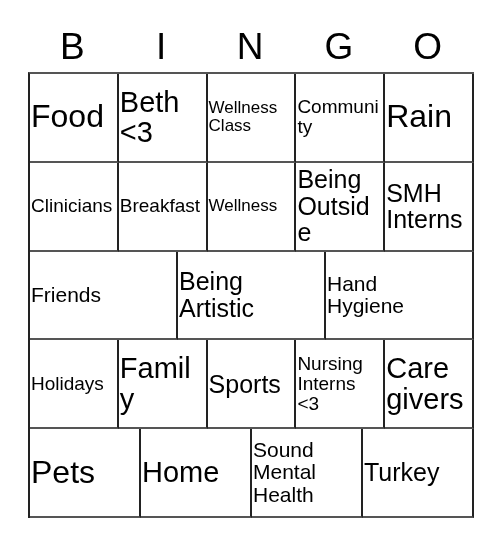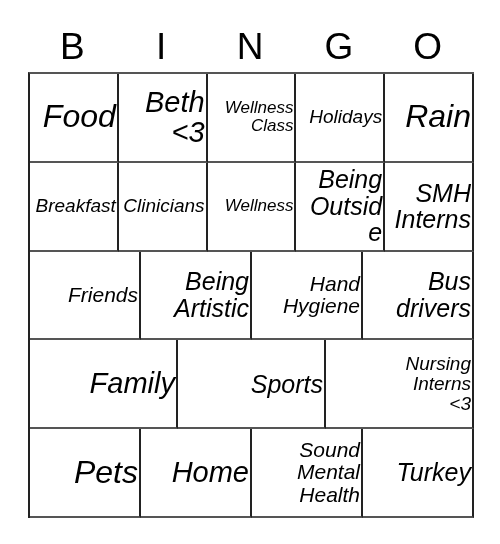--- a/index.html
+++ b/index.html
@@ -58,25 +58,24 @@
   }
   .cell {
     flex: 1 1 0;
     min-width: 0;
     border-right: 2px solid #222222;
     border-bottom: 2px solid #555555;
     box-sizing: border-box;
     display: flex;
     align-items: center;
     justify-content: center;
-    text-align: right;
+    text-align: left;
     overflow: hidden;
     background: #ffffff;
     padding: 12px 1px;
-    font-style: italic;
   }
   .cell-text {
     display: block;
     width: 100%;
     line-height: 1.06;
     white-space: pre-line;
     word-break: break-word;
   }
   
   .fs-xl  { font-size: 32px; }
@@ -107,33 +106,33 @@
         </div>
       <div class="cell">
           <span class="cell-text fs-lg">Beth
 &lt;3</span>
         </div>
       <div class="cell">
           <span class="cell-text fs-xxs">Wellness
 Class</span>
         </div>
       <div class="cell">
-          <span class="cell-text fs-xs">Holidays</span>
+          <span class="cell-text fs-xs">Community</span>
         </div>
       <div class="cell">
           <span class="cell-text fs-xl">Rain</span>
         </div>
     </div>
 
     <div class="grid-row">
       <div class="cell">
-          <span class="cell-text fs-xs">Breakfast</span>
+          <span class="cell-text fs-xs">Clinicians</span>
         </div>
       <div class="cell">
-          <span class="cell-text fs-xs">Clinicians</span>
+          <span class="cell-text fs-xs">Breakfast</span>
         </div>
       <div class="cell">
           <span class="cell-text fs-xxs">Wellness</span>
         </div>
       <div class="cell">
           <span class="cell-text fs-md">Being
 Outside</span>
         </div>
       <div class="cell">
           <span class="cell-text fs-md">SMH
@@ -146,37 +145,40 @@
           <span class="cell-text fs-sm">Friends</span>
         </div>
       <div class="cell">
           <span class="cell-text fs-md">Being
 Artistic</span>
         </div>
       <div class="cell">
           <span class="cell-text fs-sm">Hand
 Hygiene</span>
         </div>
-      <div class="cell">
-          <span class="cell-text fs-md">Bus
-drivers</span>
-        </div>
     </div>
 
     <div class="grid-row">
+      <div class="cell">
+          <span class="cell-text fs-xs">Holidays</span>
+        </div>
       <div class="cell">
           <span class="cell-text fs-lg">Family</span>
         </div>
       <div class="cell">
           <span class="cell-text fs-md">Sports</span>
         </div>
       <div class="cell">
           <span class="cell-text fs-xs">Nursing
 Interns
 &lt;3</span>
+        </div>
+      <div class="cell">
+          <span class="cell-text fs-lg">Care
+givers</span>
         </div>
     </div>
 
     <div class="grid-row">
       <div class="cell">
           <span class="cell-text fs-xl">Pets</span>
         </div>
       <div class="cell">
           <span class="cell-text fs-lg">Home</span>
         </div>

